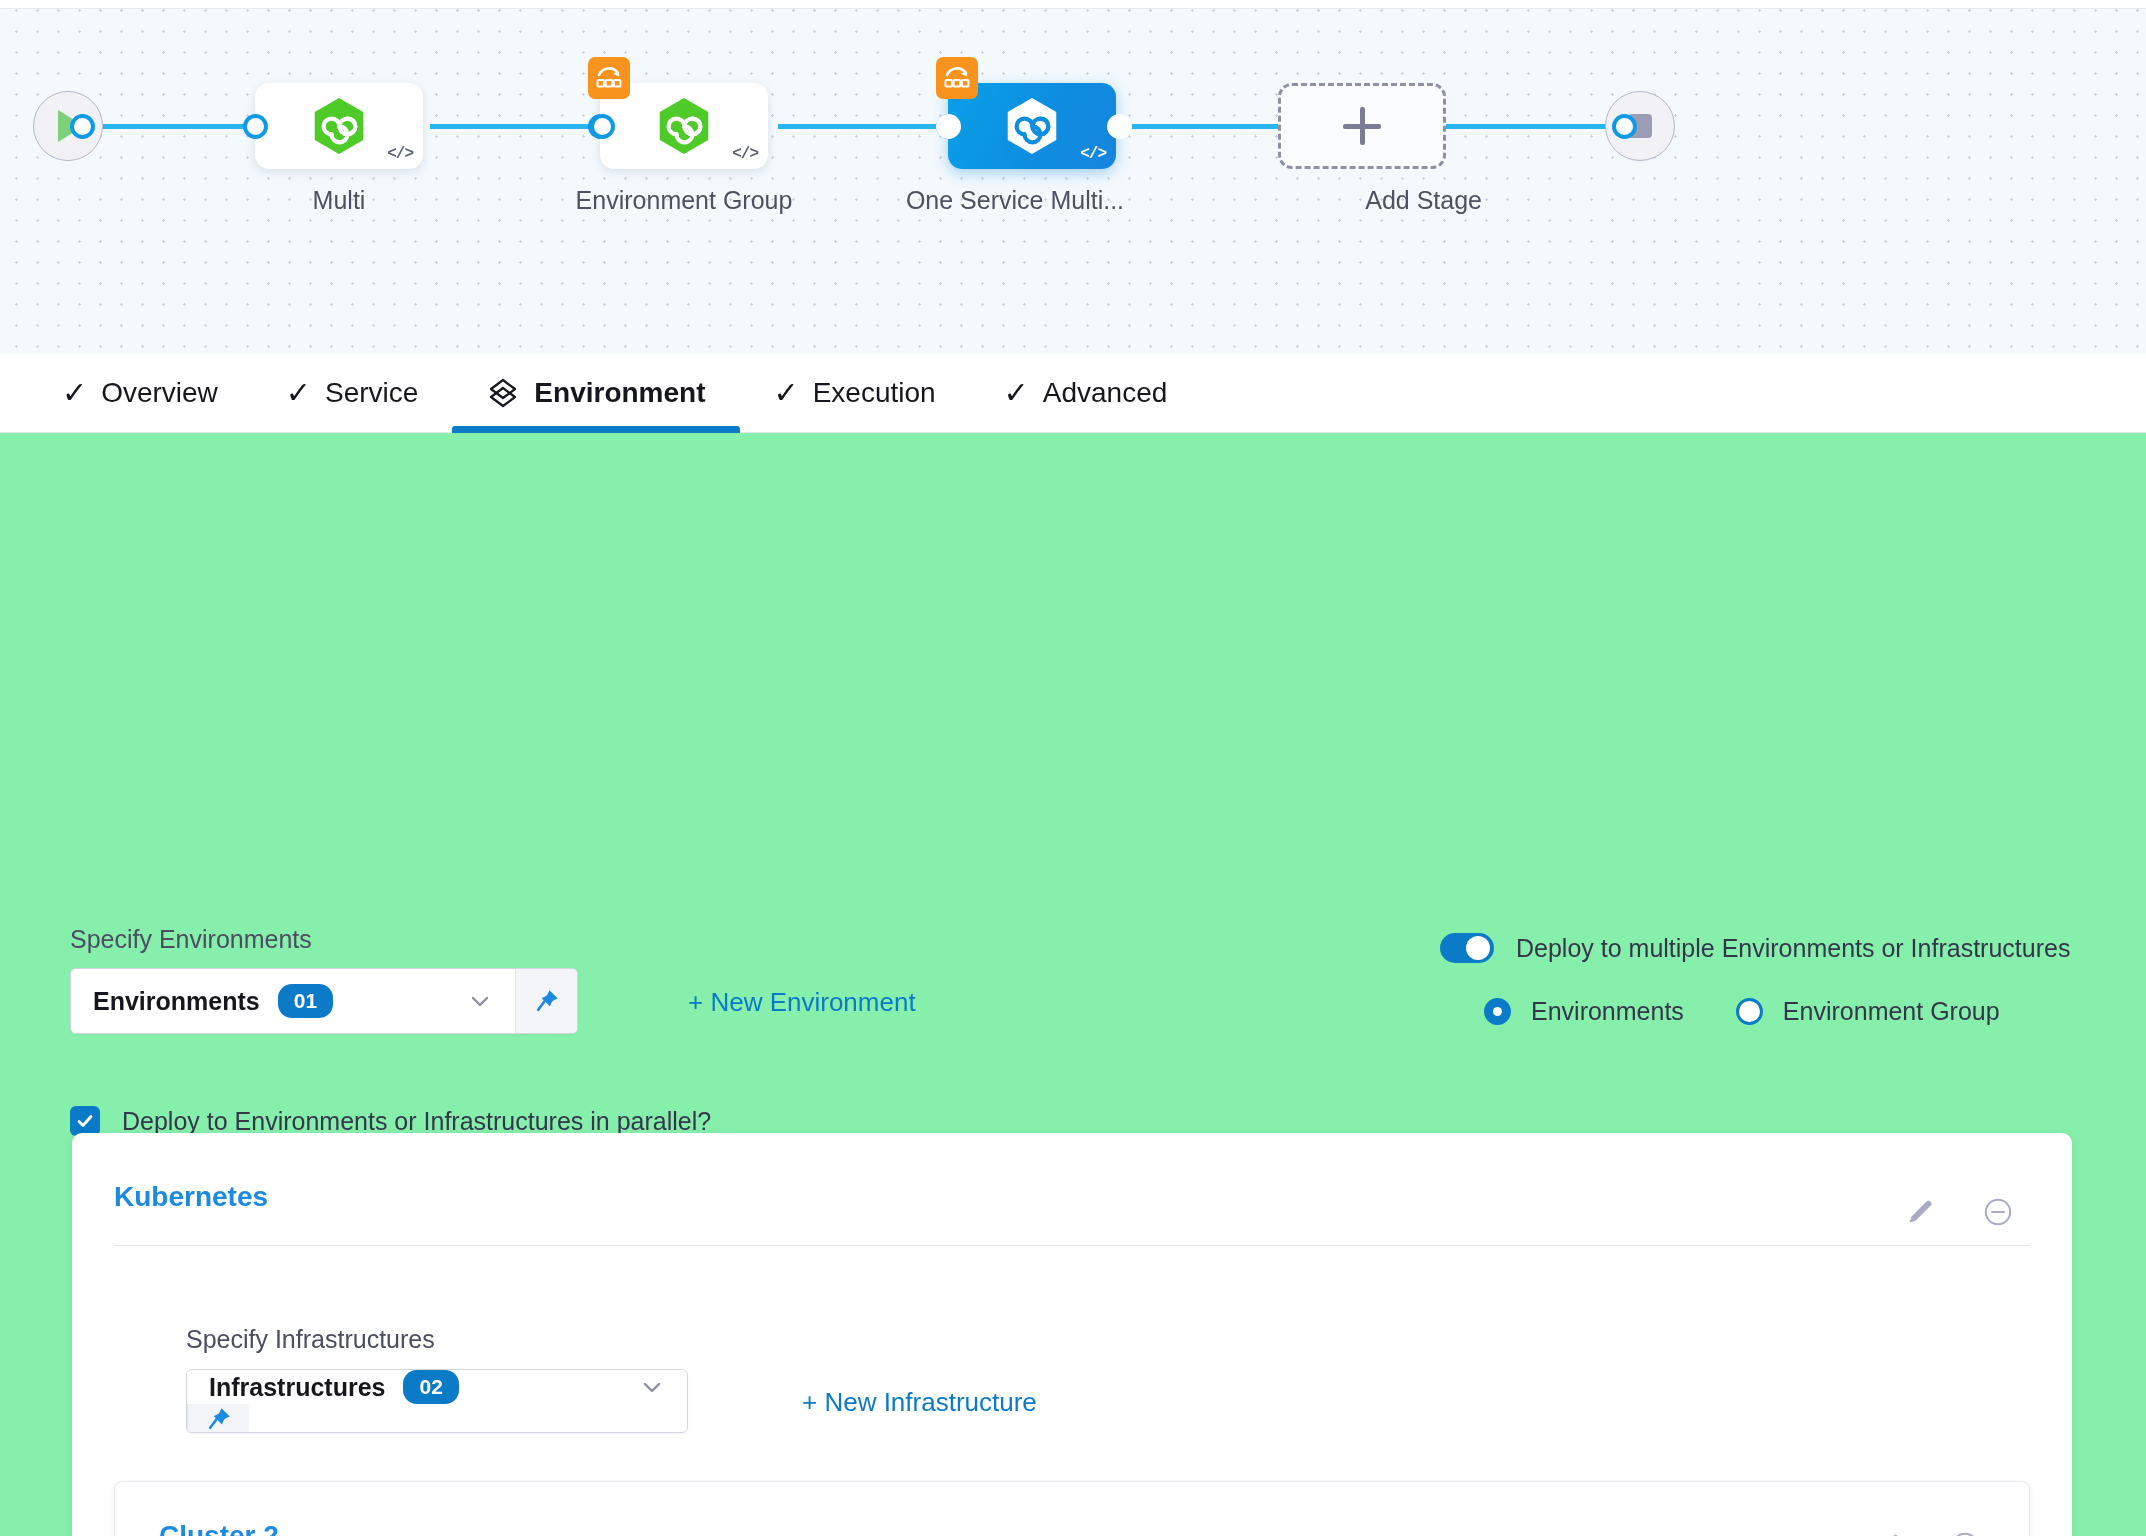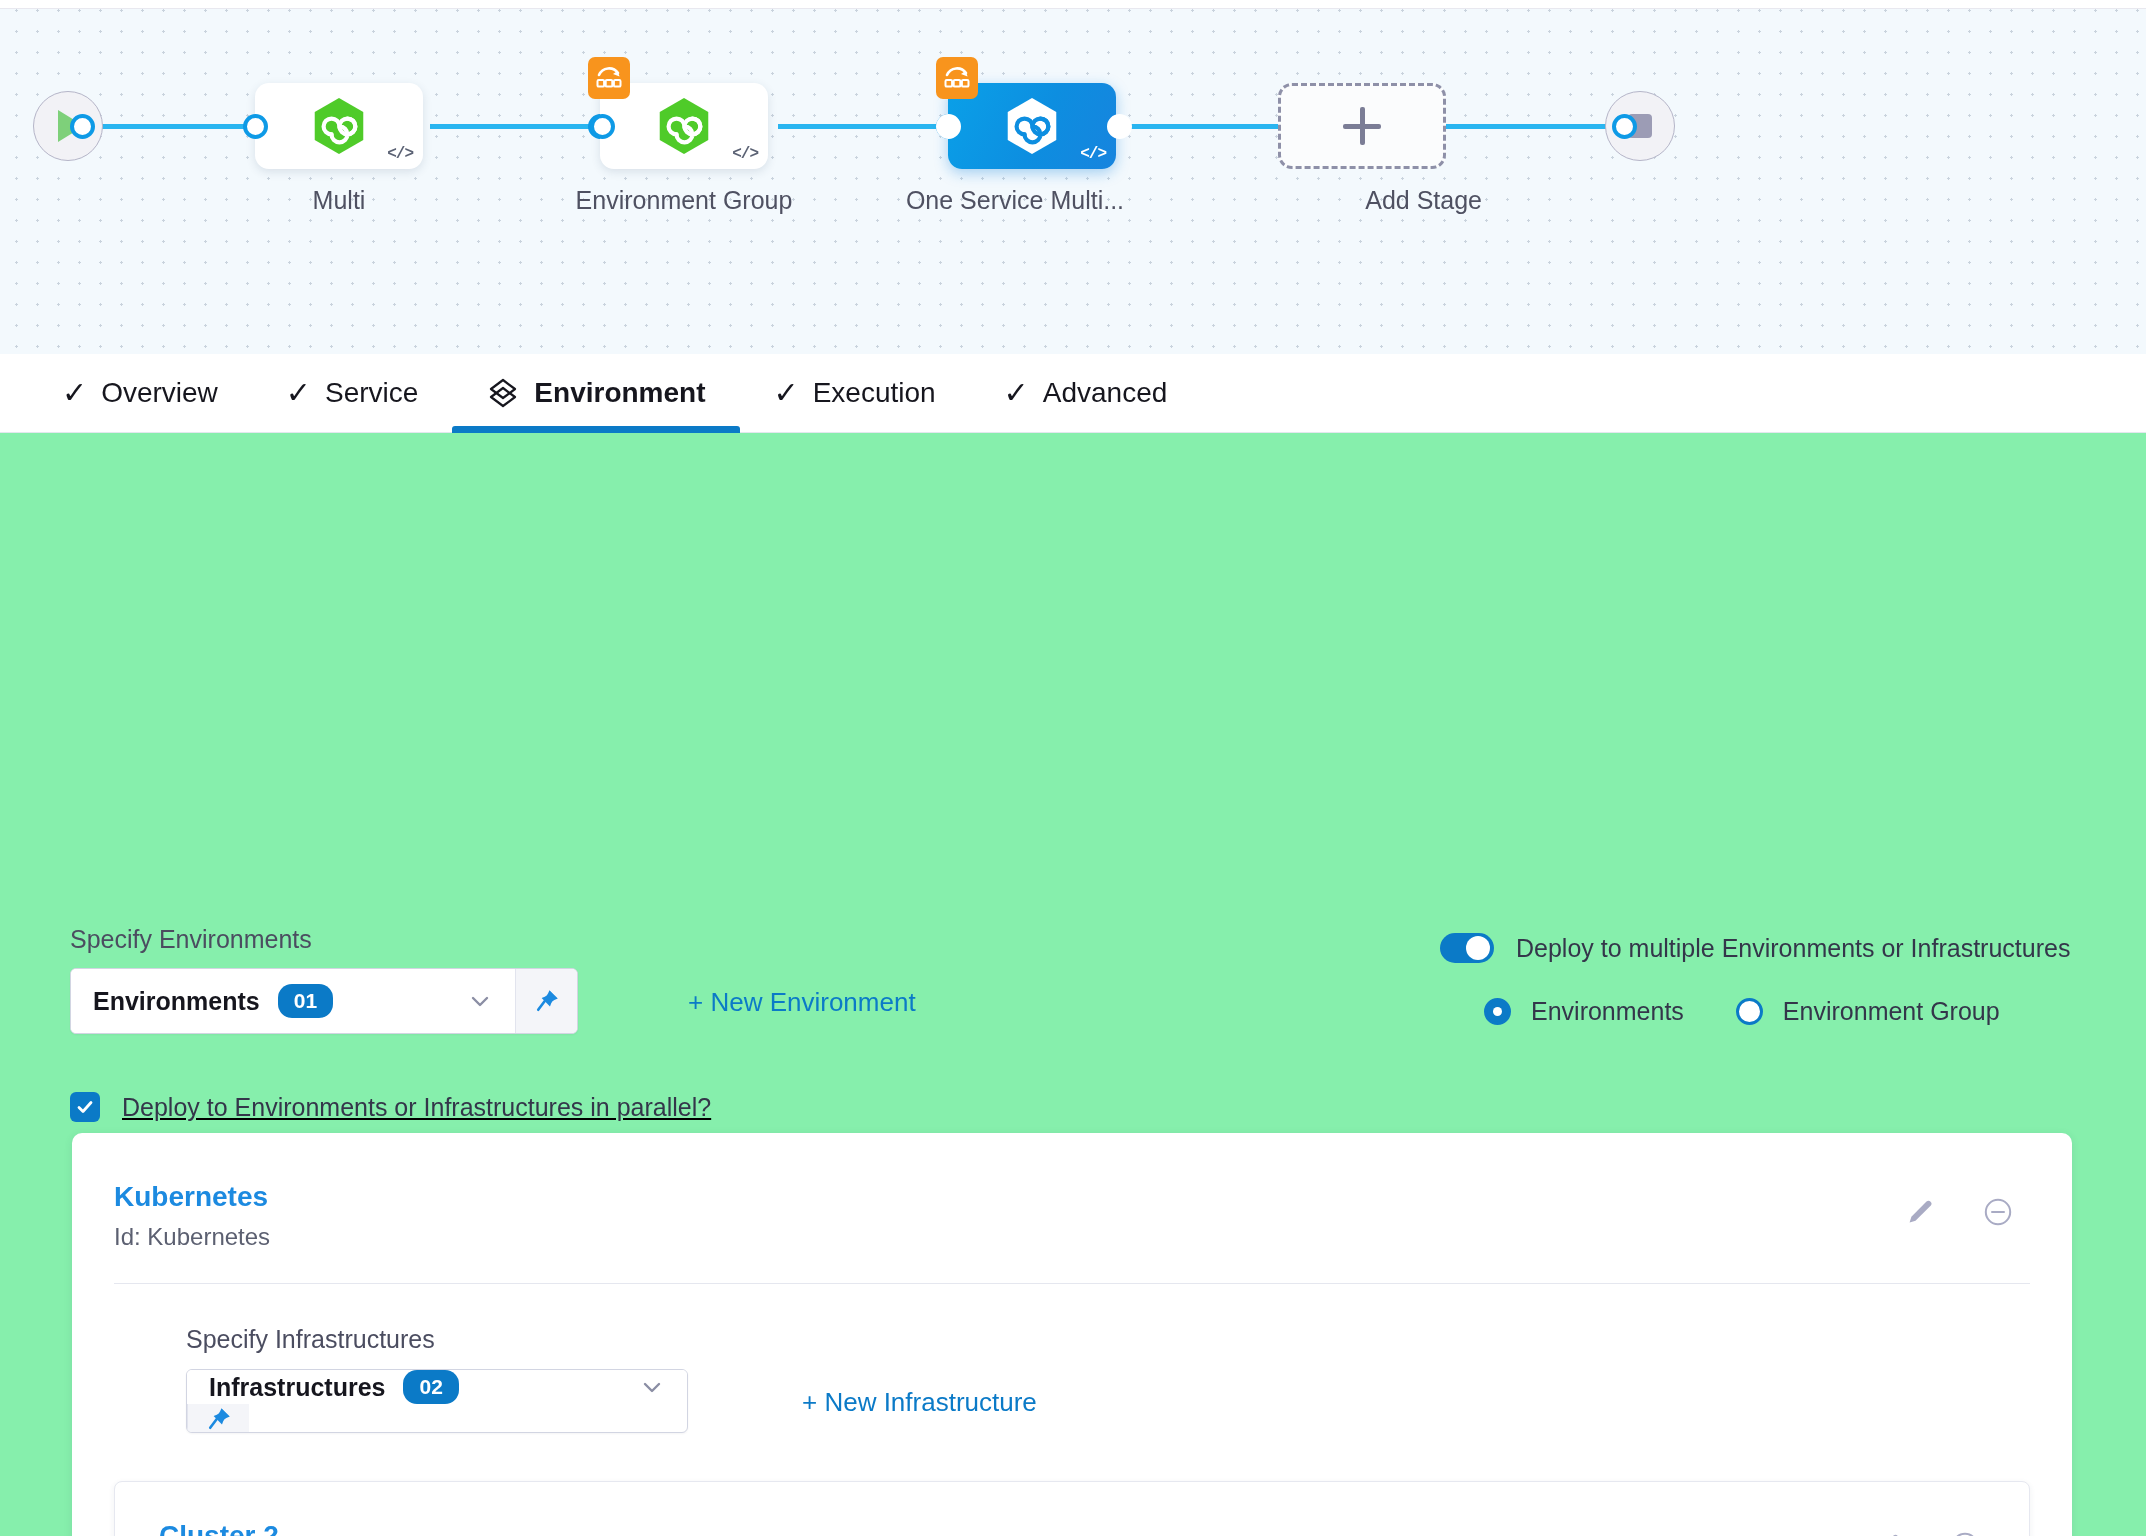--- a/index.html
+++ b/index.html
@@ -345,34 +345,33 @@
     <span class="toggle-label">Deploy to multiple Environments or Infrastructures</span>
   </div>
 
   <div class="radio-row" style="left:1484px; top:564px;">
     <span class="radio on"></span>
     <span class="radio-label">Environments</span>
     <span class="radio"></span>
     <span class="radio-label">Environment Group</span>
   </div>
 
-  <div class="checkbox-row" style="left:70px; top:659px;text-decoration:underline;">
+  <div class="checkbox-row" style="left:70px; top:673px;">
     <span class="cbox">
       <svg width="20" height="20" viewBox="0 0 20 20">
           <path d="M4 10.5 L8 14.5 L16 5.5" fill="none" stroke="#ffffff" stroke-width="2.8" stroke-linecap="round" stroke-linejoin="round"></path>
         </svg>
     </span>
     <span class="cbox-label">Deploy to Environments or Infrastructures in parallel?</span>
   </div>
 
   <div class="outer-card">
 
     <div class="env-head">
       <div class="env-name">Kubernetes</div>
-      <div class="env-id">Id: Kubernetes</div>
     </div>
 
     <div class="actions" style="right:58px; top:63px;">
       <span class="icon-btn">
         <svg width="30" height="30" viewBox="0 0 30 30">
           <path d="M22.5 4.6 a2.9 2.9 0 0 1 4.1 4.1 L11.5 23.8 L5.6 25.6 L7.4 19.7 Z" fill="#a9abc4"></path>
         </svg>
       </span>
       <span class="icon-btn">
         <svg width="32" height="32" viewBox="0 0 32 32">

